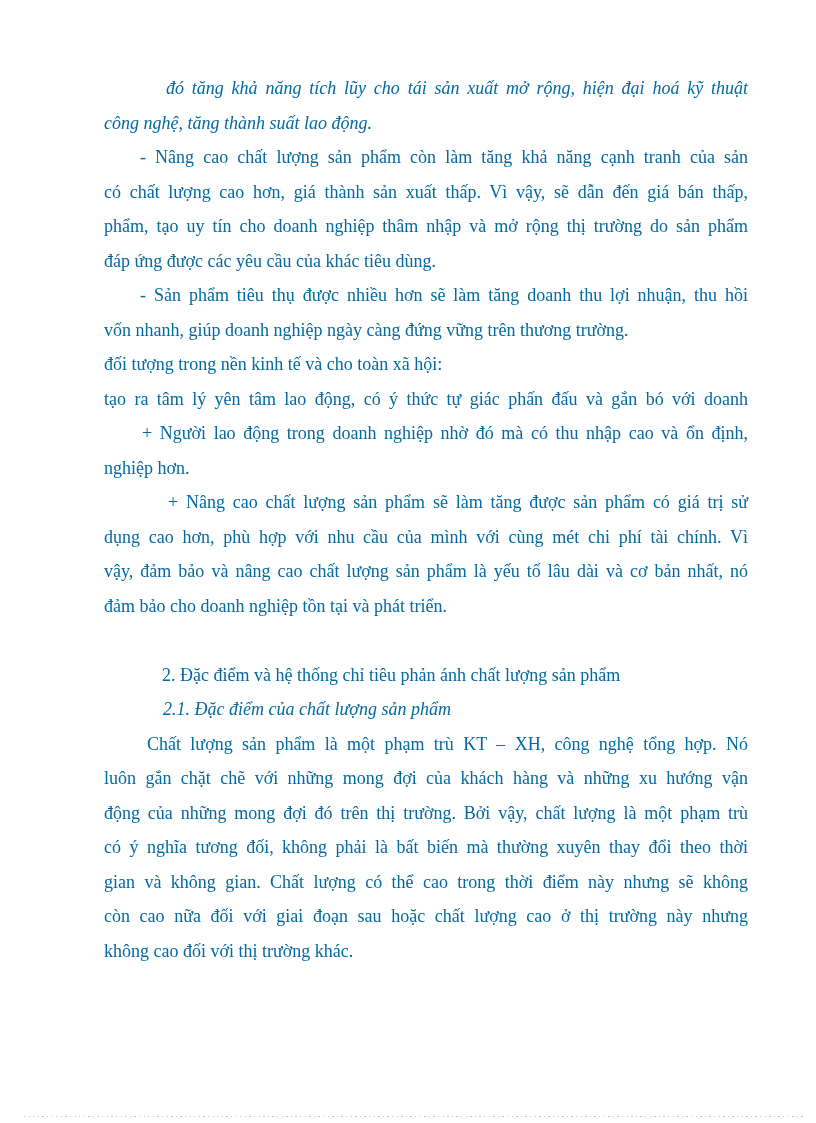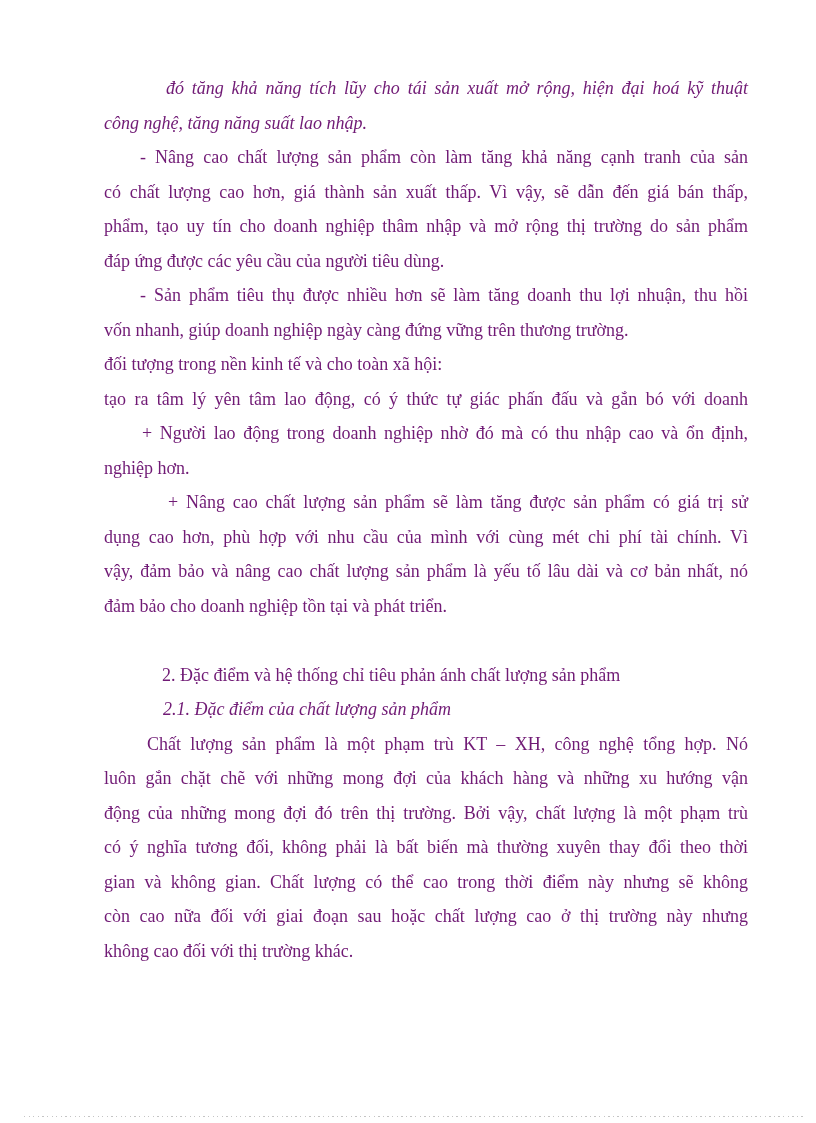--- a/index.html
+++ b/index.html
@@ -51,30 +51,30 @@
     );
     background-size: 100% 1.3px;
     background-repeat: no-repeat;
     background-position: 0 0;
   }
 </style>
 </head>
 <body>
 
 <div id="page">
-  <div id="doc-body" style="color: #701a75;">
+  <div id="doc-body" style="color: #0369a1;">
       <div class="para italic">
         <div class="line just" style="text-indent: 62px;">đó tăng khả năng tích lũy cho tái sản xuất mở rộng, hiện đại hoá kỹ thuật</div>
-        <div class="line last">công nghệ, tăng năng suất lao nhập.</div>
+        <div class="line last">công nghệ, tăng thành suất lao động.</div>
       </div>
       <div class="para">
         <div class="line just" style="text-indent: 36px; font-family: Liberation Serif, serif;">- Nâng cao chất lượng sản phẩm còn làm tăng khả năng cạnh tranh của sản</div>
         <div class="line just">có chất lượng cao hơn, giá thành sản xuất thấp. Vì vậy, sẽ dẫn đến giá bán thấp,</div>
         <div class="line just">phẩm, tạo uy tín cho doanh nghiệp thâm nhập và mở rộng thị trường do sản phẩm</div>
-        <div class="line last">đáp ứng được các yêu cầu của người tiêu dùng.</div>
+        <div class="line last">đáp ứng được các yêu cầu của khác tiêu dùng.</div>
       </div>
       <div class="para">
         <div class="line just" style="text-indent: 36px;">- Sản phẩm tiêu thụ được nhiều hơn sẽ làm tăng doanh thu lợi nhuận, thu hồi</div>
         <div class="line last">vốn nhanh, giúp doanh nghiệp ngày càng đứng vững trên thương trường.</div>
       </div>
       <div class="para">
         <div class="line last">đối tượng trong nền kinh tế và cho toàn xã hội:</div>
       </div>
       <div class="para">
         <div class="line just">tạo ra tâm lý yên tâm lao động, có ý thức tự giác phấn đấu và gắn bó với doanh</div>

